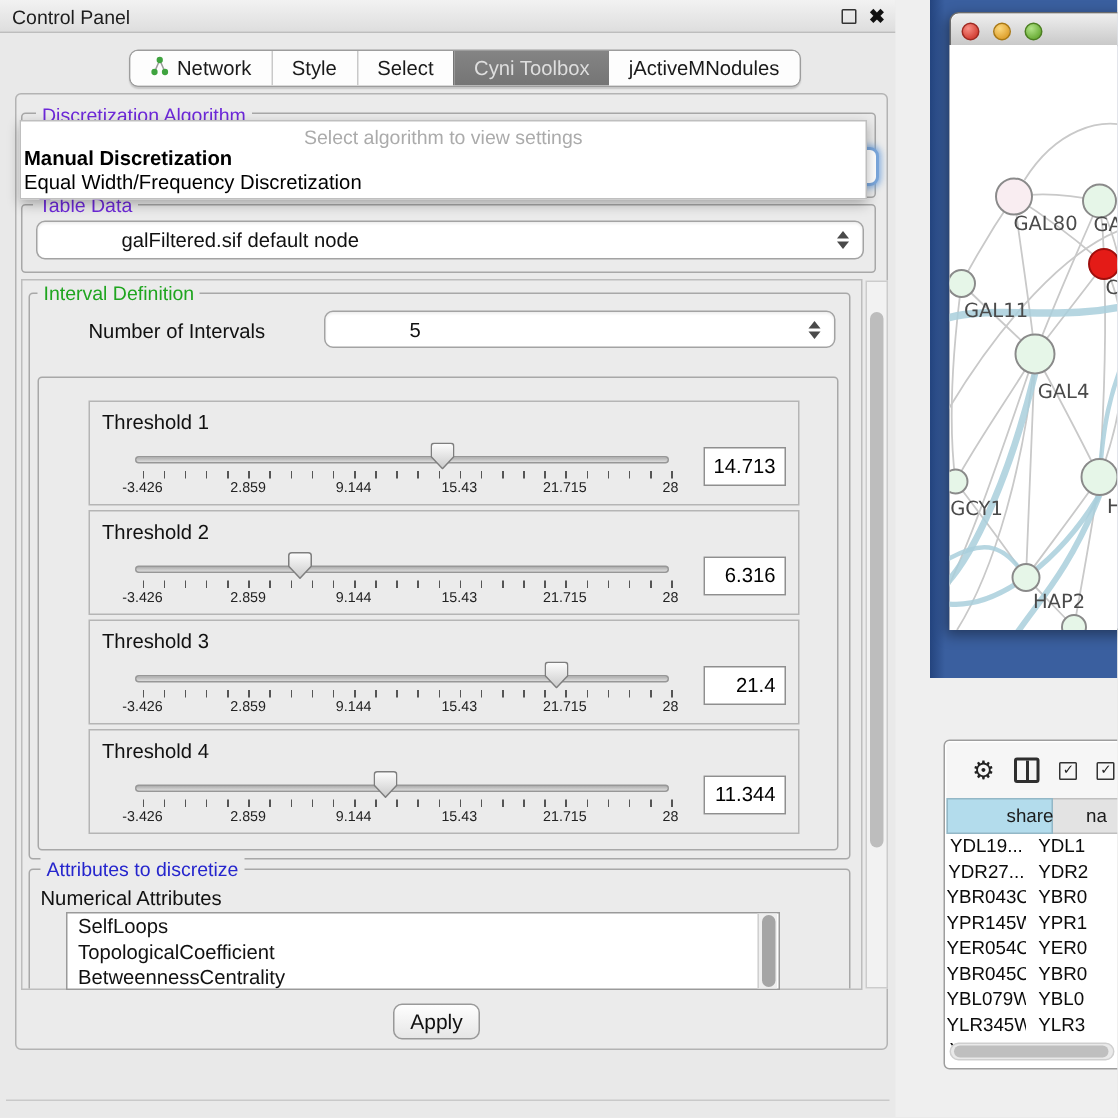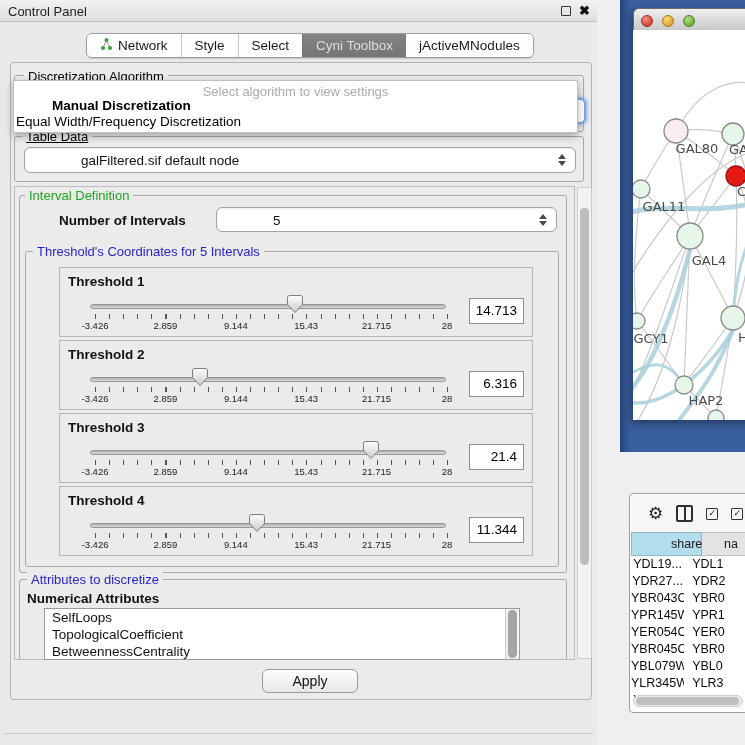--- a/index.html
+++ b/index.html
@@ -24,66 +24,66 @@
   .tab.selected { background:linear-gradient(#848484,#757575); color:#DEDEDE; border-left-color:#757575; }
   .tab.selected + .tab { border-left:none; }
 
   #panel { position:absolute; left:10px; top:62px; width:582px; height:638px;
     border:1px solid #B3B3B3; border-radius:4px; background:#EBEBEB; }
 
   .groupbox { position:absolute; border:1px solid #A8A8A8; border-radius:3px; }
   .grouptitle { position:absolute; background:#EBEBEB; padding:0 4px; font-size:13px; white-space:nowrap; }
   .gt-green { color:#1FA51F; }
   .gt-blue  { color:#2525CD; }
-  .gt-dark  { color:#000000;text-decoration:underline; }
+  .gt-dark  { color:#6d28d9; }
 
   .combo { position:absolute; background:#fff; border:1px solid #A3A3A3; border-radius:6px;
     box-shadow:inset 0 1px 2px rgba(0,0,0,.08); }
   .combo .val { position:absolute; left:24px; top:50%; transform:translateY(-50%); font-size:13.5px; color:#111; white-space:nowrap;margin-left:32px; }
   .stepper { position:absolute; right:9px; top:50%; transform:translateY(-50%); display:flex; flex-direction:column; gap:2px; }
   .stepper i { display:block; width:0; height:0; border-left:4px solid transparent; border-right:4px solid transparent; }
   .stepper .up { border-bottom:5px solid #4a4a4a; }
   .stepper .dn { border-top:5px solid #4a4a4a; }
 
   #algo-combo { left:20px; top:98px; width:566px; height:26px; border:2px solid #7AA6DB;
     box-shadow:0 0 4px 1px rgba(110,160,220,.8); }
 
   #algo-popup { position:absolute; left:13px; top:80px; width:565px; height:53px; background:#fff;
     border:1px solid #BFBFBF; box-shadow:0 3px 8px rgba(0,0,0,.3); z-index:30; }
   #algo-popup .hint { text-align:center; color:#ABABAB; font-size:13px; padding-top:3px; height:17px; }
   #algo-popup .opt { font-size:13.5px; color:#000; padding:0 2px; height:16px; line-height:16px; white-space:nowrap; }
-  #algo-popup .opt.selected { font-weight:bold;margin-left:36px; }
+  #algo-popup .opt.selected { font-weight:bold; }
 
   #viewport { position:absolute; left:14px; top:186px; width:561px; height:474px;
     border:1px solid #BDBDBD; background:#EBEBEB; overflow:hidden; }
   #vscroll { position:absolute; left:577px; top:187px; width:15px; height:472px;
     background:#F2F2F2; border:1px solid #CCC; }
   #vscroll .thumb { position:absolute; left:2px; top:20px; width:9px; height:357px; background:#BDBDBD; border-radius:5px; }
 
-  .boldlabel { font-weight:bold; font-size:13.5px; color:#111; }
+  .boldlabel { font-weight:normal; font-size:13.5px; color:#111; }
 
   .tpanel { position:absolute; left:44px; width:474px; height:70px; background:#EBEBEB;
     border:1px solid #B5B5B5; }
   .tpanel .tlabel { position:absolute; left:8px; top:6px; }
   .tpanel .track { position:absolute; left:30px; top:36px; width:356px; height:5px;
     background:linear-gradient(#AEAEAE,#DCDCDC); border:1px solid #979797; border-radius:3px; }
   .tpanel .thumb { position:absolute; top:27px; width:16px; height:18px; }
   .tpanel .ticks { position:absolute; left:35px; top:46px; width:354px; height:5px;
     background:repeating-linear-gradient(to right,#555 0,#555 1px,transparent 1px,transparent 14.1px); }
   .tpanel .ticklabel { position:absolute; top:52px; transform:translateX(-50%); font-size:9.5px; color:#222; }
   .tpanel .vbox { position:absolute; left:409px; top:30px; width:55px; height:26px; background:#fff;
     border:1px solid #8F8F8F; font-size:13.5px; text-align:right; line-height:24px; padding-right:6px; color:#000; }
 
   #attr-list { position:absolute; left:44px; top:608px; width:476px; height:52px; background:#fff;
     border:1px solid #9A9A9A; overflow:hidden; }
   #attr-list .item { height:17px; line-height:17px; padding-left:7px; font-size:13.5px; color:#111; white-space:nowrap; }
   #attr-scroll { position:absolute; left:505px; top:609px; width:13px; height:50px; background:#EFEFEF; border-left:1px solid #D0D0D0; }
   #attr-scroll .thumb { position:absolute; left:2px; top:1px; width:9px; height:48px; background:#A5A5A5; border-radius:5px; }
 
-  #apply-btn { position:absolute; left:262px; top:669px; width:96px; height:24px;
+  #apply-btn { position:absolute; left:262px; top:669px; width:58px; height:24px;
     background:linear-gradient(#FEFEFE,#E6E6E6); border:1px solid #999; border-radius:6px;
     font-size:14px; color:#111; text-align:center; line-height:22px; }
 
   #bottom-tabs { position:absolute; left:144px; top:703px; height:25px; display:flex;
     border:1px solid #9d9d9d; border-radius:6px; overflow:hidden; background:#fff;
     box-shadow:0 1px 1px rgba(0,0,0,.15); }
   #left-bottom-line { position:absolute; left:4px; top:733px; width:589px; height:1px; background:#C9C9C9; }
 
   
   #right-bg { position:absolute; left:597px; top:0; width:148px; height:745px; background:#EFEFEF; }
@@ -199,21 +199,20 @@
     <span class="boldlabel" style="position:absolute;left:44px;top:26px;">Number of Intervals</span>
     <div class="combo" style="left:201px;top:20px;width:341px;height:25px;">
       <span class="val">5</span>
       <span class="stepper">
           <i class="up"></i>
           <i class="dn"></i>
         </span>
     </div>
 
     <div class="groupbox" style="left:10px;top:64px;width:534px;height:316px;"></div>
-    <span class="grouptitle gt-blue" style="left:18px;top:57px;">Threshold's Coordinates for 5 Intervals</span>
 
     <div id="thresholds">
         <div class="tpanel" style="top: 80px;">
           <span class="tlabel boldlabel">Threshold 1</span>
           <div class="track"></div>
           <div class="thumb" style="left: 227.482px;"><svg width="16" height="18" viewBox="0 0 16 18">
               <defs>
                 <linearGradient id="tg0" x1="0" y1="0" x2="0" y2="1">
                   <stop offset="0" stop-color="#FDFDFD"></stop>
                   <stop offset="1" stop-color="#CACACA"></stop>

